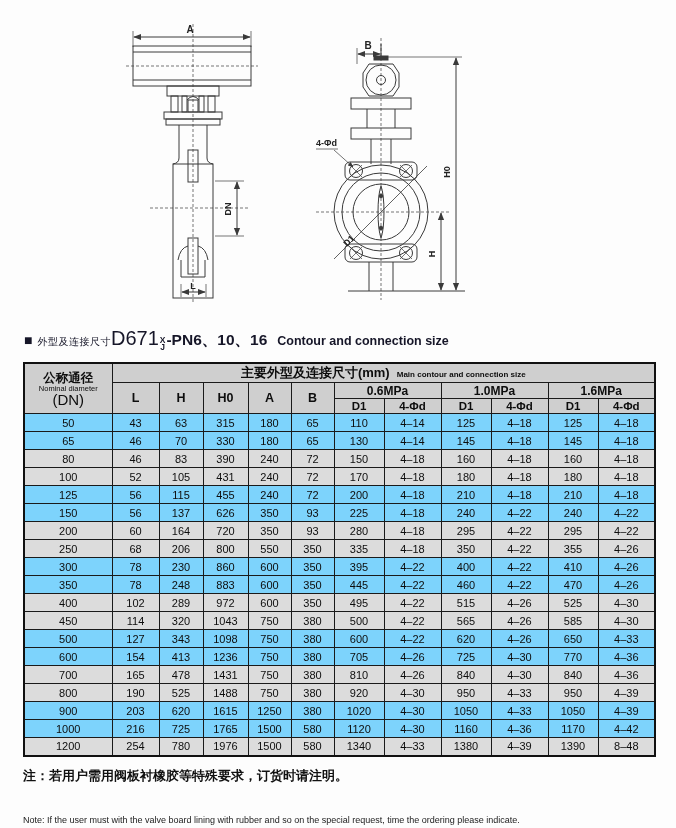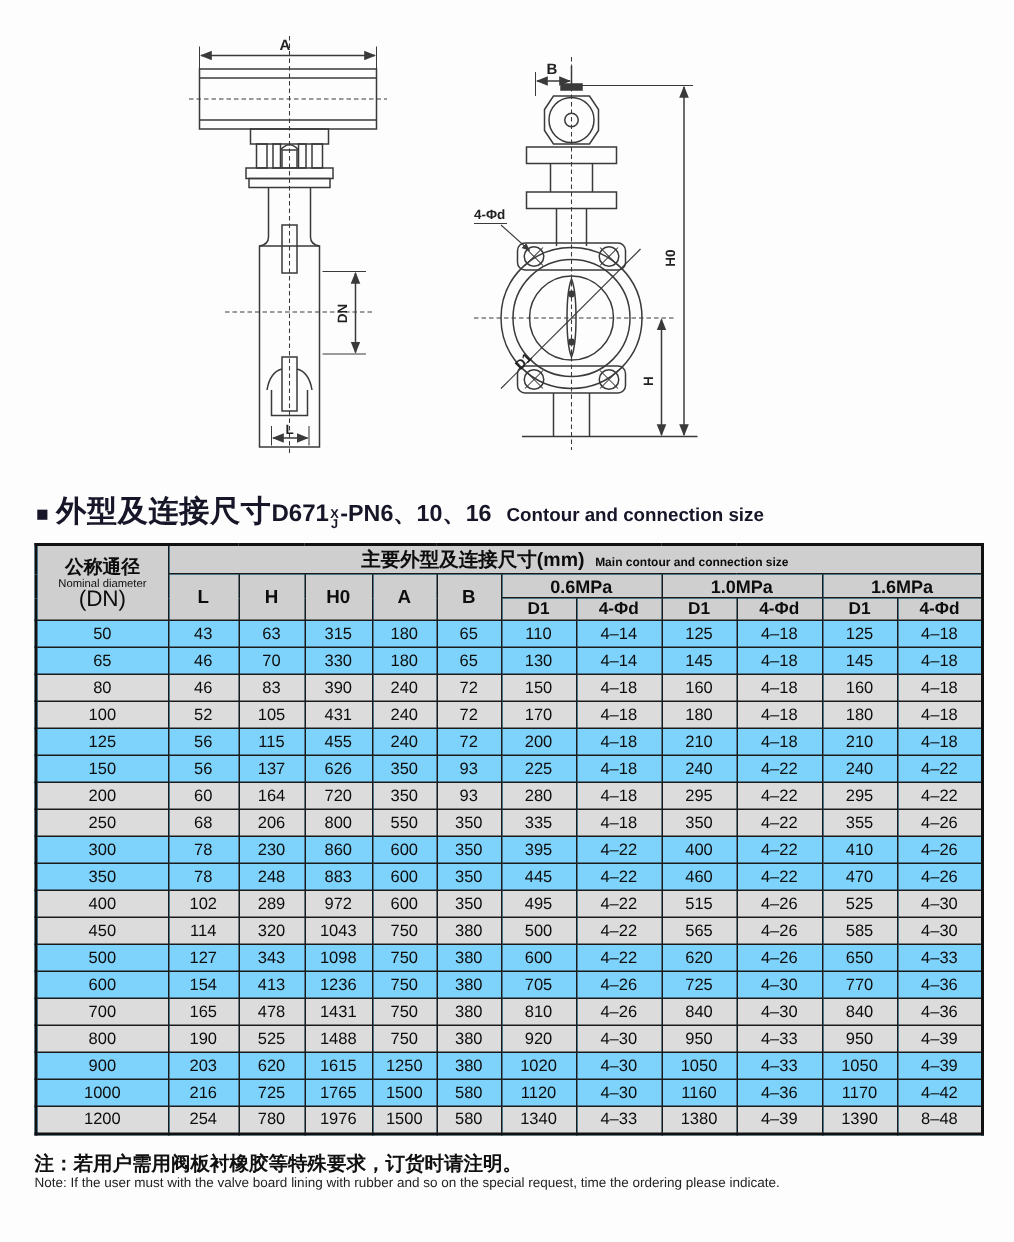--- a/index.html
+++ b/index.html
@@ -10,22 +10,22 @@
     background: #fdfdfd; overflow: hidden; color: #111;
   }
   svg text { font-family: "Liberation Sans", sans-serif; }
 
   
   .title-row {
     position: absolute; left: 24px; top: 327px; width: 640px;
     color: #161628; white-space: nowrap;
   }
   .title-marker { font-size: 14px; margin-right: 5px; }
-  .title-cn { font-size: 20px; font-weight: bold; letter-spacing: .5px; }
-  .title-model { font-size: 16px; font-weight: bold; }
+  .title-cn { font-size: 10px; font-weight: normal; letter-spacing: .5px; }
+  .title-model { font-size: 20px; font-weight: normal; }
   .stack {
     display: inline-flex; flex-direction: column; align-items: center;
     font-size: 8.5px; line-height: 7px; font-weight: bold;
     vertical-align: 2px; margin: 0 1px;
   }
   .title-spec { font-size: 15.5px; font-weight: bold; }
   .title-en { font-size: 12.5px; font-weight: bold; margin-left: 10px; }
 
   
   table.dims {
@@ -49,21 +49,21 @@
   .hdr-sub { font-size: 11.5px; height: 15px; }
   tr.hrow1 { height: 18px; }
   tr.hrow2 { height: 16px; }
   tr.hrow3 { height: 15px; }
   tbody tr { height: 18px; }
   tbody tr.shaded td { background: #dcdcdc; }
 
   
   .note { position: absolute; left: 23px; top: 768px; width: 640px; }
   .note-cn { font-size: 13px; font-weight: bold; color: #111; line-height: 15px; }
-  .note-en { font-size: 9px; color: #222; line-height: 11px; }
+  .note-en { font-size: 9px; color: #222; line-height: 11px; margin-top: 32px; }
 </style>
 </head>
 <body>
 
 <div class="page">
 
   
   <svg width="676" height="320" viewBox="0 0 676 320" fill="none" stroke="#3a3a3a" stroke-width="1">
     <defs>
       <marker id="arw" viewBox="0 0 10 10" refX="9" refY="5" markerWidth="8" markerHeight="8" orient="auto-start-reverse">

